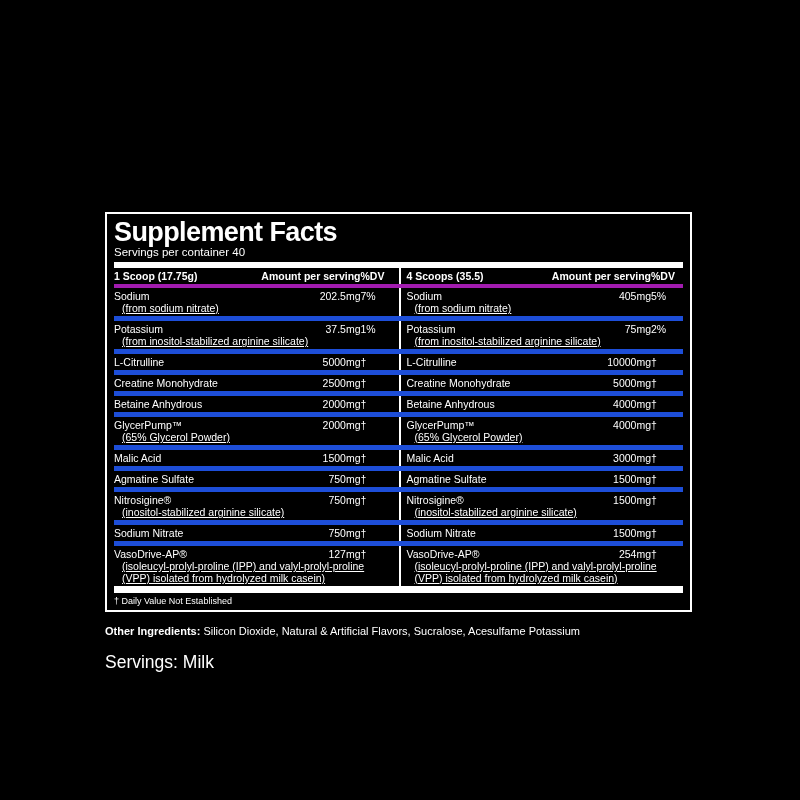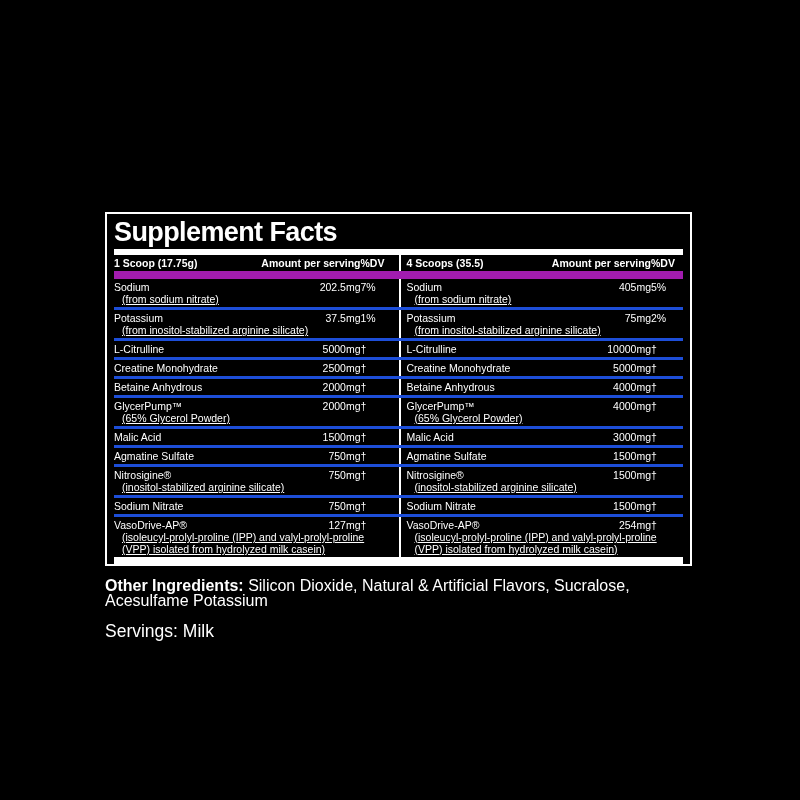--- a/index.html
+++ b/index.html
@@ -46,27 +46,27 @@
   .bar.bottom {
     height: 7px;
     margin-top: 0;
   }
   .table { width: 100%; }
   .hdr-row, .row { display: flex; align-items: stretch; }
   .hdr-row {
     font-weight: bold;
     font-size: 10.5px;
     line-height: 12px;
-    border-bottom: 8px solid #a21caf;
+    border-bottom: 4px solid #a21caf;
   }
   .hdr-row .half { padding-top: 2px; padding-bottom: 2px; }
   .row {
     font-size: 10.5px;
     line-height: 12px;
-    border-top: 3px solid #1d4ed8;
+    border-top: 5px solid #1d4ed8;
   }
   .row.first { border-top: none; }
   .row .half { padding-top: 2px; padding-bottom: 2px; }
   .half {
     width: 50%;
     box-sizing: border-box;
   }
   .half.left  { padding-right: 6px; }
   .half.right { border-left: 2px solid #ffffff; padding-left: 6px; }
   .line1 { display: flex; width: 100%; }
@@ -74,36 +74,37 @@
   .amt { flex: 0 0 auto; margin-left: auto; white-space: nowrap; }
   .dv  { flex: 0 0 32px; text-align: left; white-space: nowrap; }
   .sub { padding-left: 8px; text-decoration: underline; }
   .footnote {
     font-size: 9px;
     line-height: 11px;
     padding: 3px 0 3px 0;
   }
   .other {
     margin-top: 12px;
-    font-size: 16px;
+    font-size: 11px;
     line-height: 15px;
   }
   .other .b { font-weight: bold; }
   .contains {
     margin-top: 13px;
     font-size: 17.5px;
     line-height: 20px;
   }
 </style>
 </head>
 <body>
 
 <div class="wrap">
   <div class="panel">
     <div class="title">Supplement Facts</div>
+    <div class="serv">Servings per container 40</div>
     <div class="bar top"></div>
     <div class="table">
         <div class="hdr-row">
           <div class="half left">
             <div class="line1">
               <span class="nm">1 Scoop (17.75g)</span>
               <span class="amt">Amount per serving</span>
               <span class="dv">%DV</span>
             </div>
           </div>
@@ -296,18 +297,19 @@
             <div class="line1">
               <span class="nm">VasoDrive-AP®</span>
               <span class="amt">254mg</span>
               <span class="dv">†</span>
             </div>
             <div class="sub">(isoleucyl-prolyl-proline (IPP) and valyl-prolyl-proline (VPP) isolated from hydrolyzed milk casein)</div>
           </div>
         </div>
       </div>
     <div class="bar bottom"></div>
+    <div class="footnote">† Daily Value Not Established</div>
   </div>
 
   <div class="other"><span class="b">Other Ingredients:</span><span> Silicon Dioxide, Natural &amp; Artificial Flavors, Sucralose, Acesulfame Potassium</span></div>
 
   <div class="contains">Servings: Milk</div>
 </div>
 
 </body></html>

